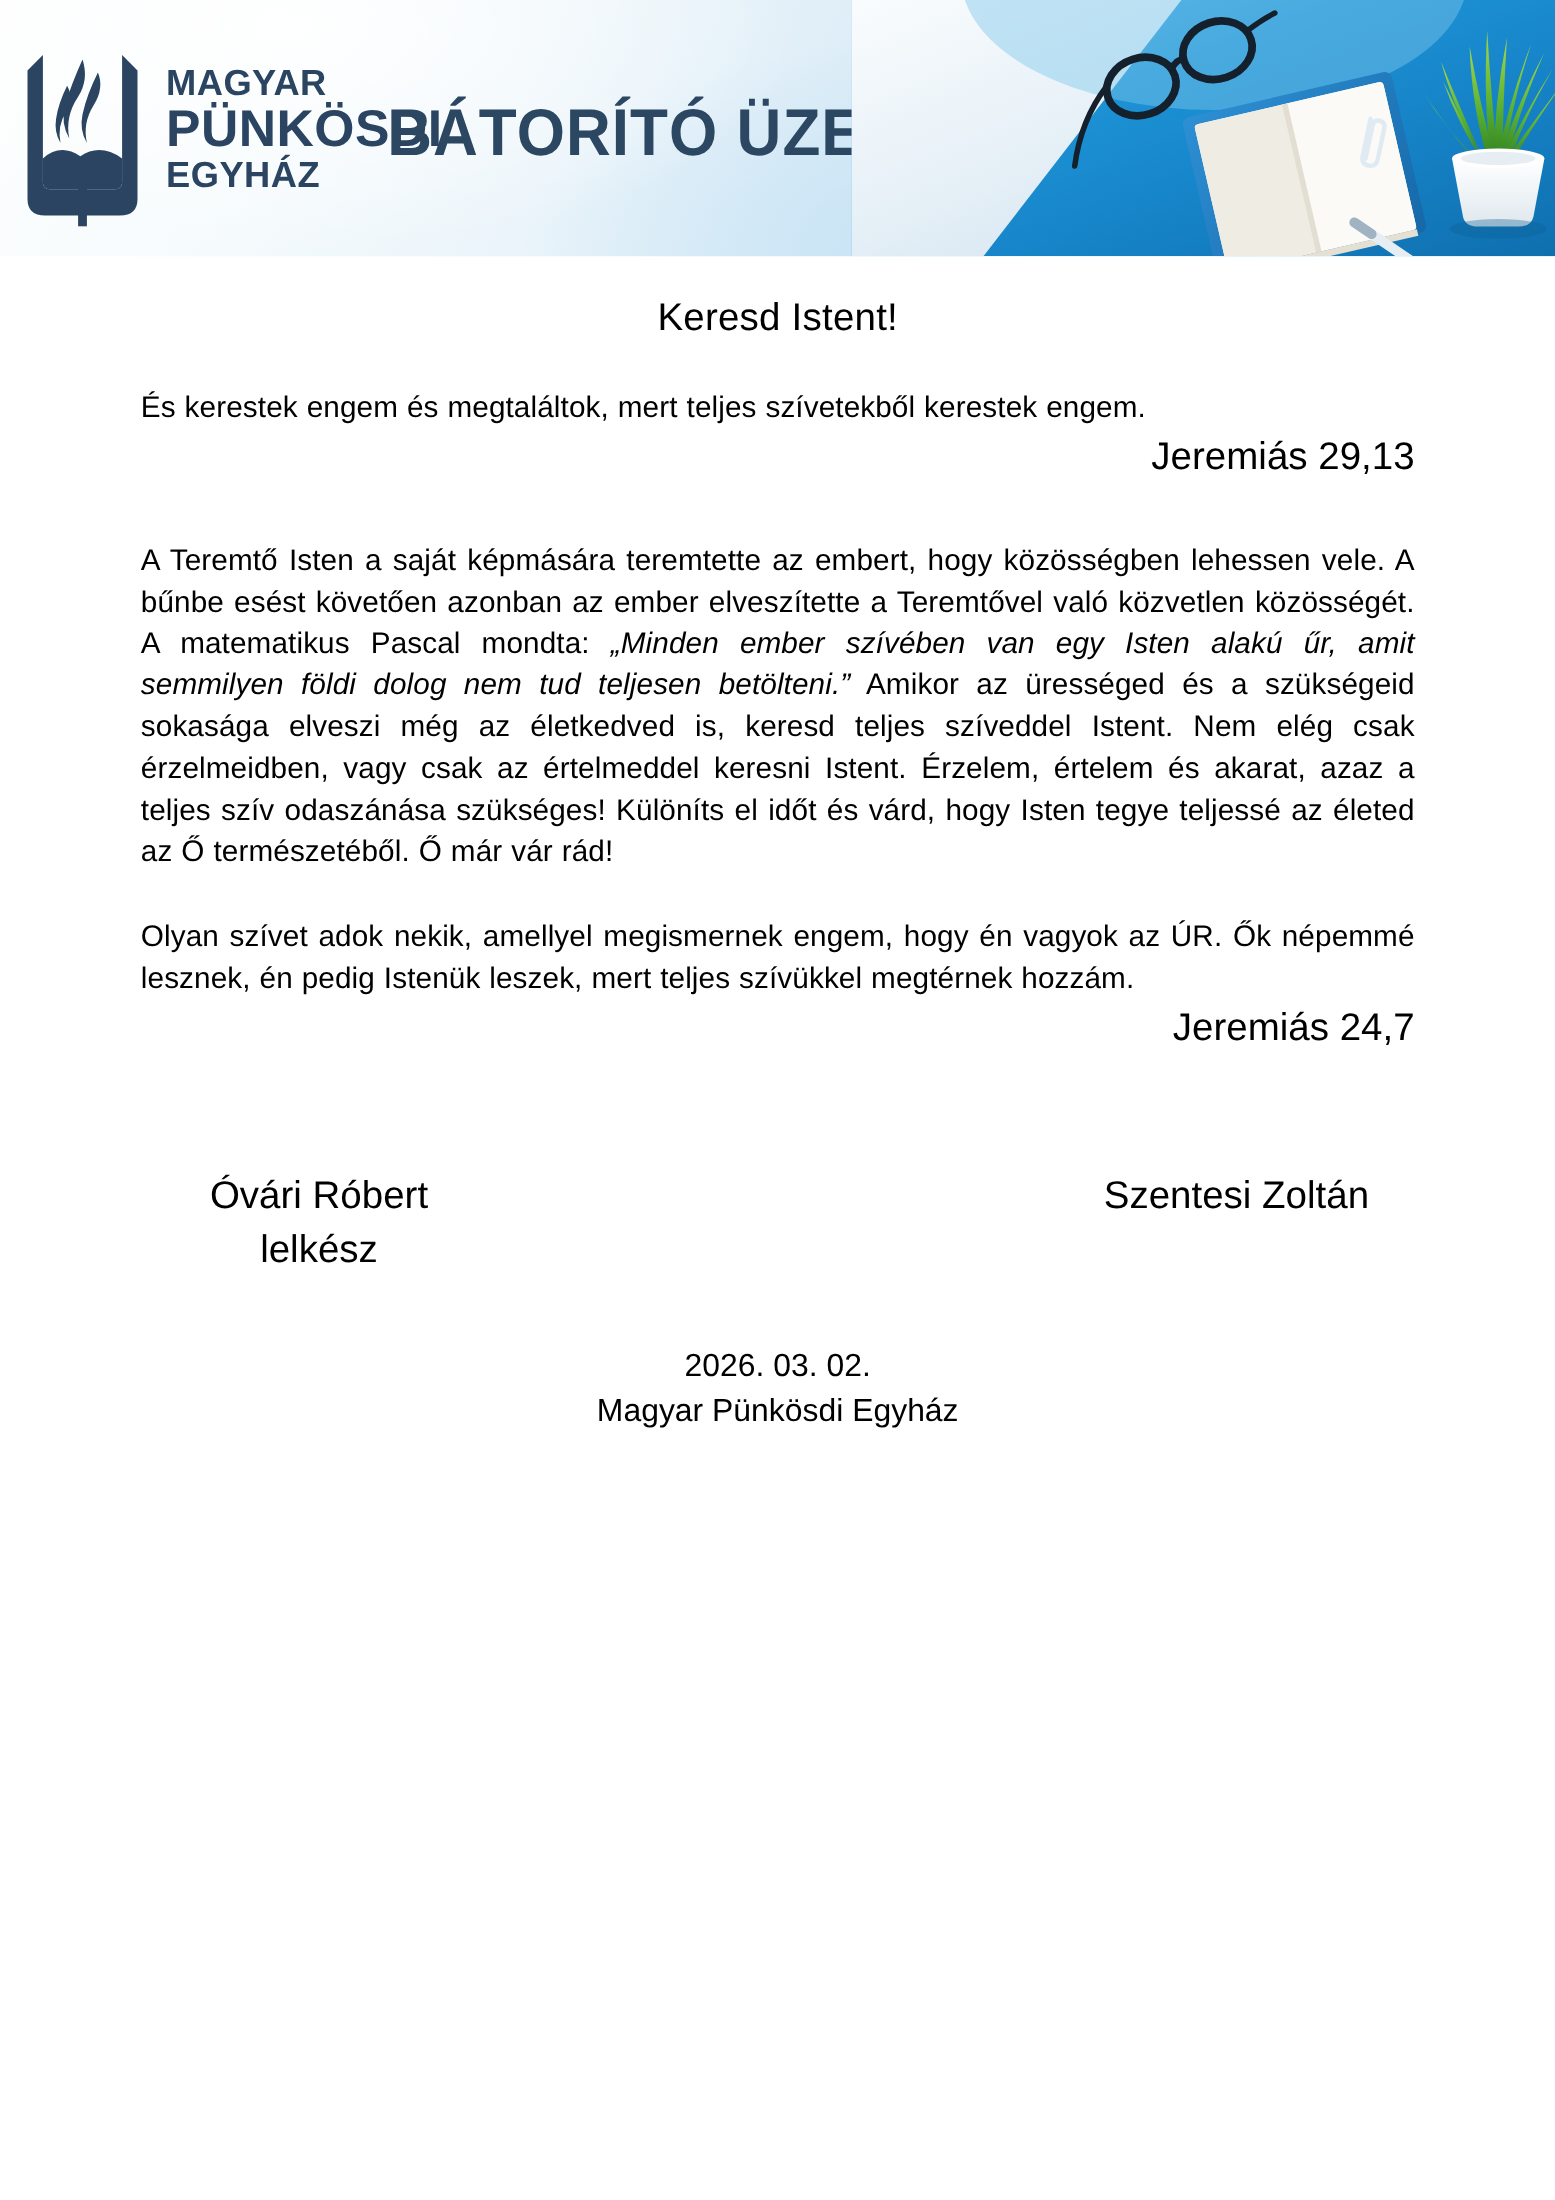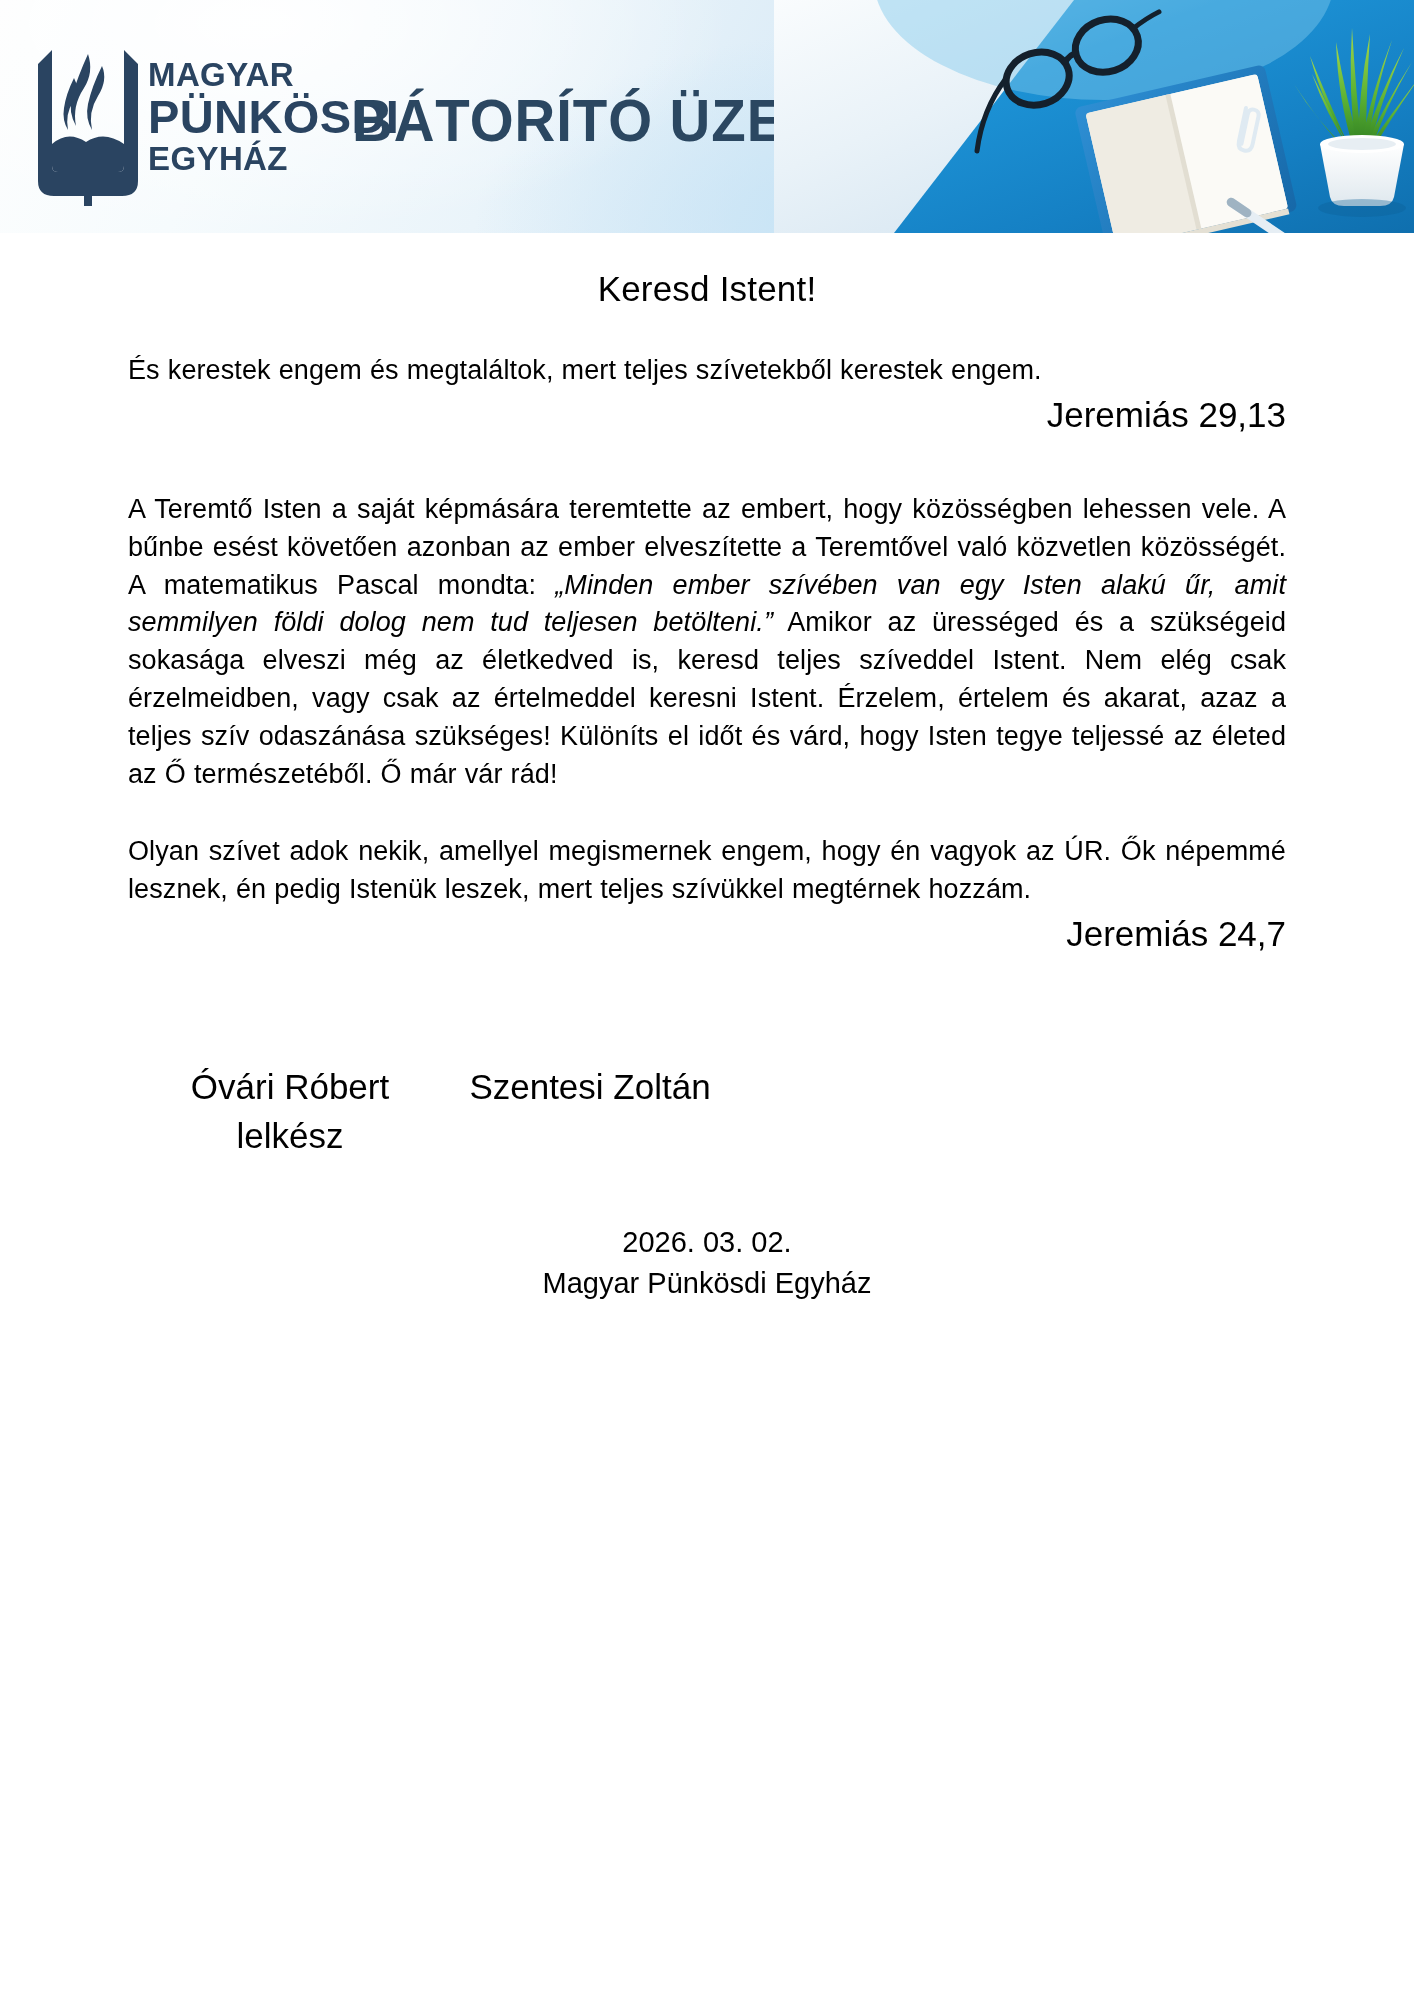--- a/index.html
+++ b/index.html
@@ -38,25 +38,25 @@
     inset: 0;
     background:
       radial-gradient(ellipse 680px 300px at 18% 10%, rgba(255,255,255,0.95) 0%, rgba(255,255,255,0) 70%),
       radial-gradient(ellipse 520px 260px at 60% 95%, rgba(195,226,245,0.85) 0%, rgba(195,226,245,0) 72%);
     pointer-events: none;
   }
 
   
   .logo-wrap {
     position: absolute;
-    left: 28px;
+    left: 15px;
     top: 26px;
     display: flex;
     align-items: center;
-    gap: 0;
+    gap: 16px;
   }
   .logo-mark { width: 120px; height: 180px; display:block; }
   .logo-text {
     display: flex;
     flex-direction: column;
     justify-content: center;
     gap: 2px;
     color: #2a4461;
     font-family: "Liberation Sans Narrow", "Liberation Sans", sans-serif;
     font-weight: 700;
@@ -129,20 +129,21 @@
   .gap-lg { height: 52px; }
   .gap-md { height: 40px; }
 
   em.quote-it {
     font-style: italic;
   }
 
   
   .signatures {
     display: flex;
+    justify-content: space-between;
     margin-top: 104px;
     padding: 0 12px;
   }
   .sig {
     text-align: center;
     font-size: 35px;
     line-height: 1.40;
     min-width: 300px;
   }
   .sig .name { display:block; }

